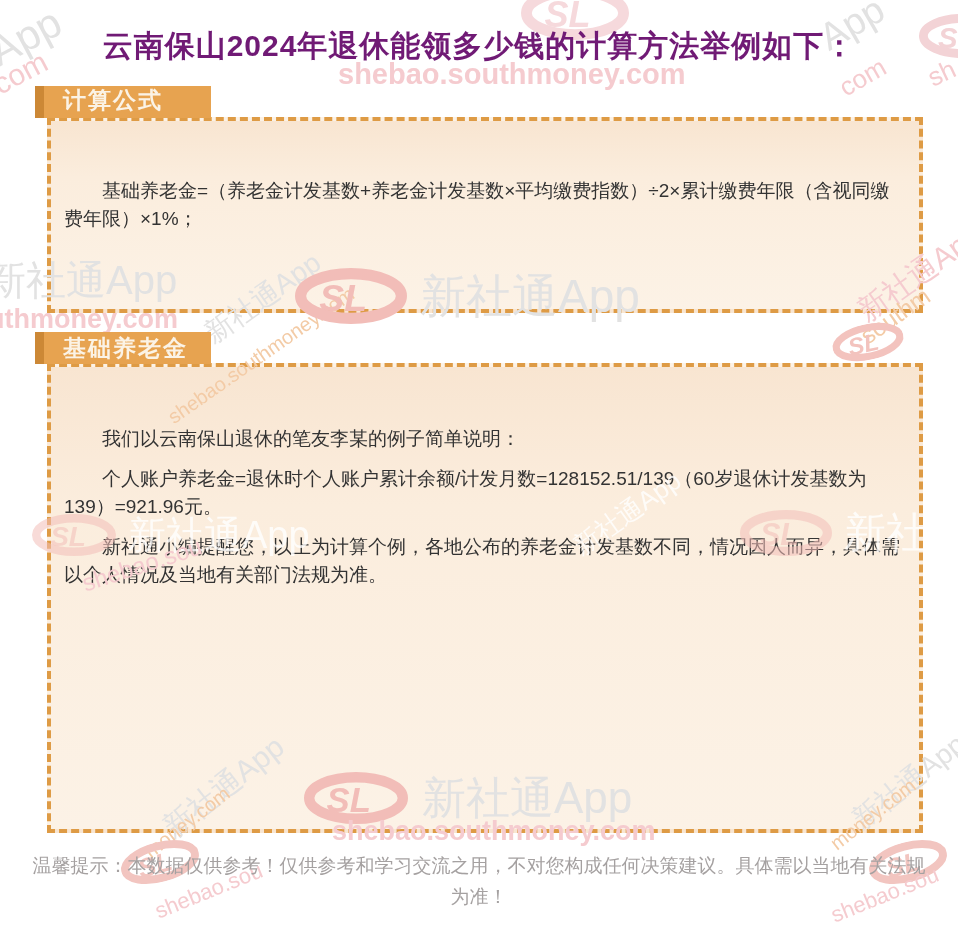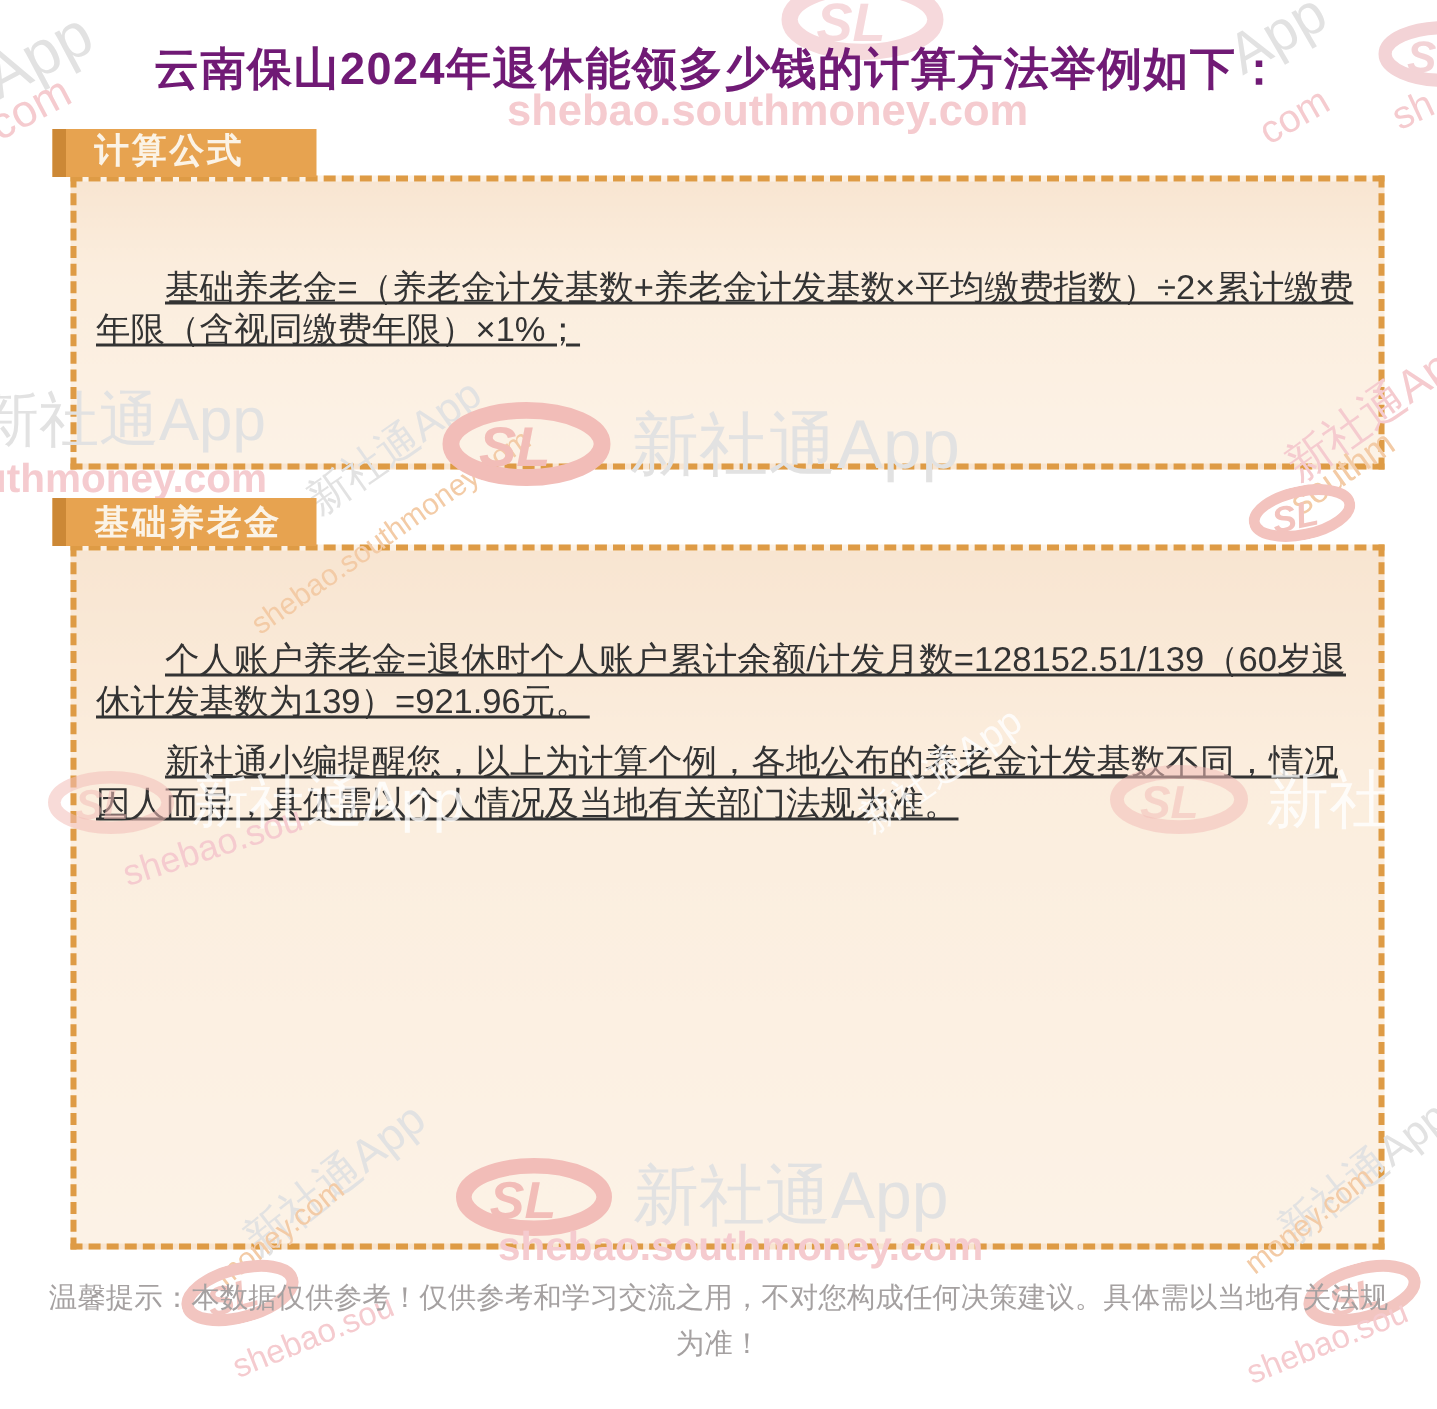--- a/index.html
+++ b/index.html
@@ -33,22 +33,22 @@
   
   .box {
     position:absolute; left:47px; width:876px;
     border:4px dashed #DE9B45;
     background:linear-gradient(180deg,#F8E5D1 0%,#FBEDDD 30%,#FCF2E6 100%);
     z-index:1; padding:0 16px 0 13px;
   }
   .box1 { top:117px; height:196px; }
   .box2 { top:363px; height:470px; }
   .box p {
-    font-size:23px; line-height:28px; color:#333333;
-    text-indent:2em; margin-bottom:12px;text-decoration:underline;
+    font-size:19px; line-height:28px; color:#333333;
+    text-indent:2em; margin-bottom:12px;
   }
   .box1 p:first-child { margin-top:56px; }
   .box2 p:first-child { margin-top:58px; }
 
   
   .footer {
     position:absolute; top:850px; left:0; width:100%;
     padding:0 28px; text-align:center;
     font-size:19px; line-height:31px; color:#A5A1A1; z-index:5;
   }
@@ -163,17 +163,18 @@
 
 <div class="sec-header sec-header-1">计算公式</div>
 
 <div class="box box1">
   <p>基础养老金=（养老金计发基数+养老金计发基数×平均缴费指数）÷2×累计缴费年限（含视同缴费年限）×1%；</p>
 </div>
 
 <div class="sec-header sec-header-2">基础养老金</div>
 
 <div class="box box2">
+  <p>我们以云南保山退休的笔友李某的例子简单说明：</p>
   <p>个人账户养老金=退休时个人账户累计余额/计发月数=128152.51/139（60岁退休计发基数为139）=921.96元。</p>
   <p>新社通小编提醒您，以上为计算个例，各地公布的养老金计发基数不同，情况因人而异，具体需以个人情况及当地有关部门法规为准。</p>
 </div>
 
 <div class="footer">温馨提示：本数据仅供参考！仅供参考和学习交流之用，不对您构成任何决策建议。具体需以当地有关法规为准！</div>
 
 </body></html>

